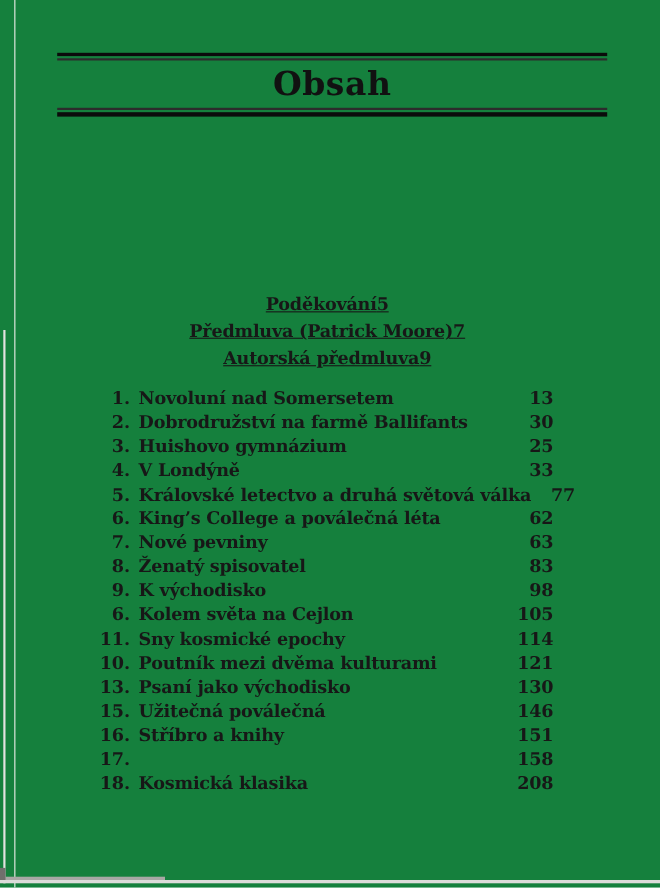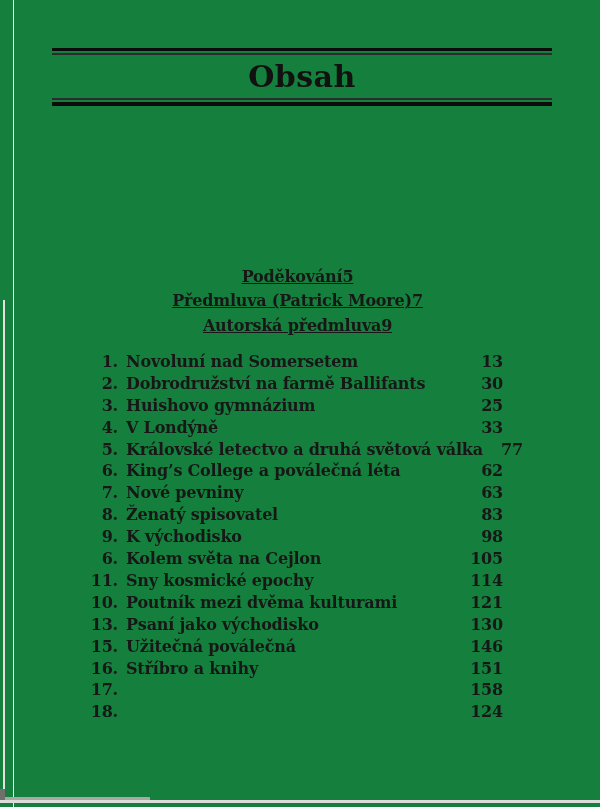--- a/index.html
+++ b/index.html
@@ -185,18 +185,19 @@
           <span class="ch-num">16.</span>
           <span class="ch-title">Stříbro a knihy</span>
           <span class="ch-page">151</span>
         </div>
         <div class="chapter-row">
           <span class="ch-num">17.</span>
           <span class="ch-page">158</span>
         </div>
         <div class="chapter-row">
           <span class="ch-num">18.</span>
-          <span class="ch-page">124</span>
+          <span class="ch-title">Kosmická klasika</span>
+          <span class="ch-page">208</span>
         </div>
       </div>
   </div>
 
 </div>
 
 </body></html>

